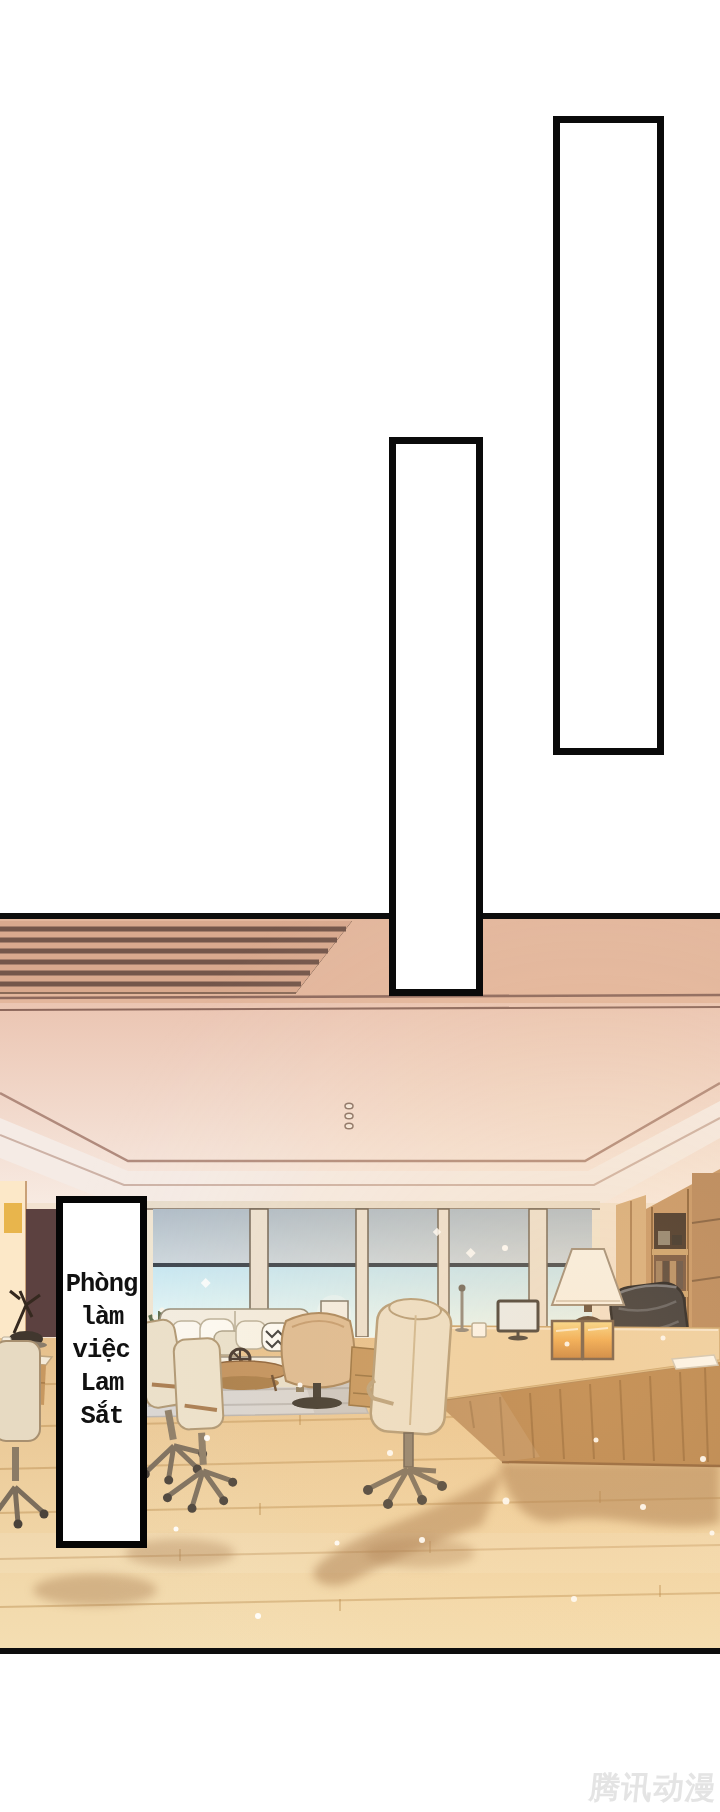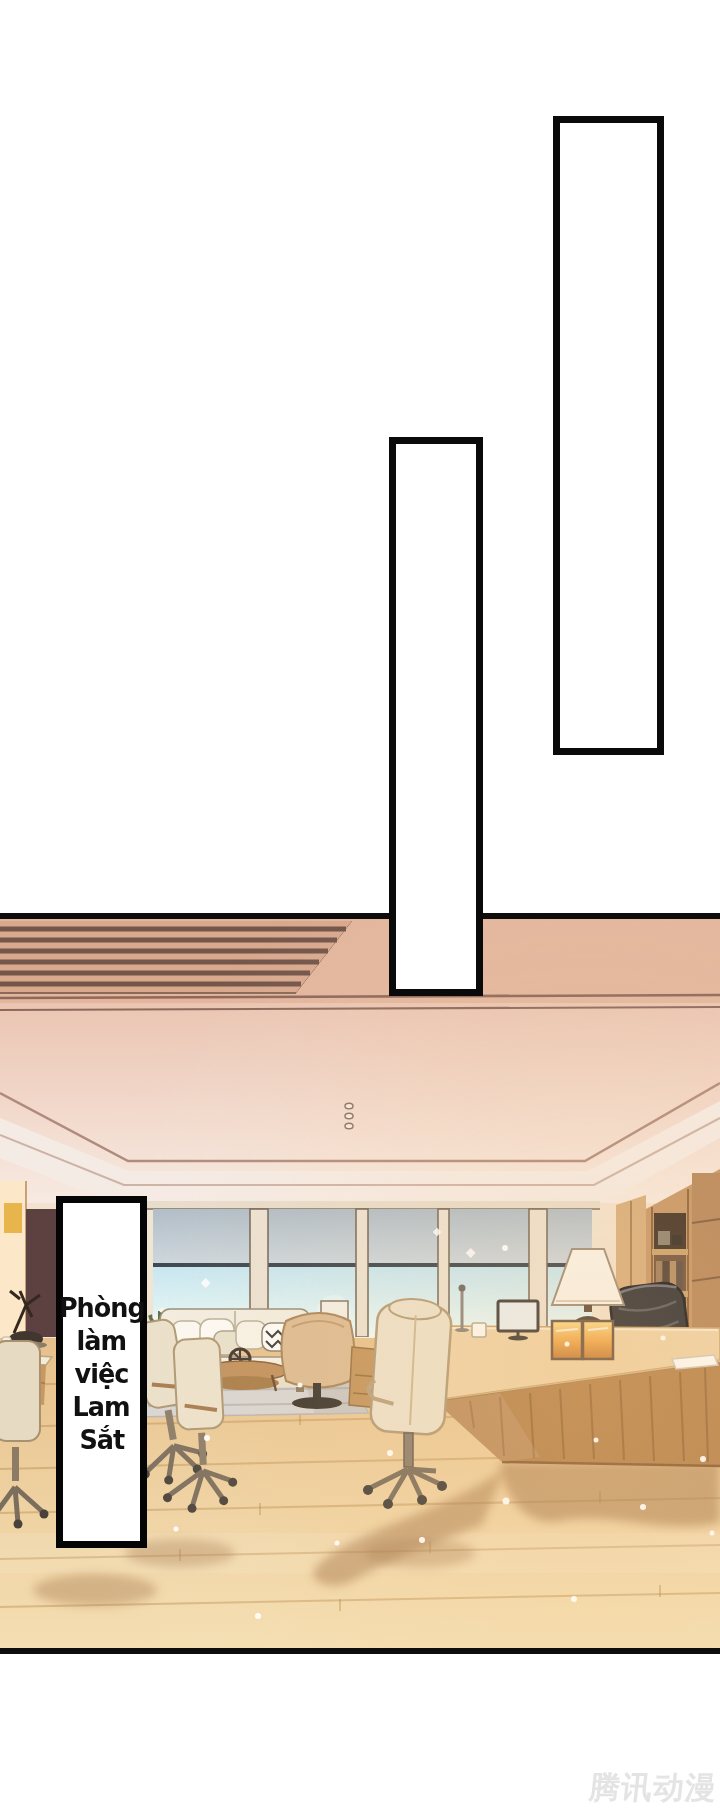--- a/index.html
+++ b/index.html
@@ -4,21 +4,21 @@
 <style>
   html,body{margin:0;padding:0;background:#ffffff;}
   .page{position:relative;width:720px;height:1812px;background:#ffffff;overflow:hidden;
         font-family:"DejaVu Sans",sans-serif;}
   .speech-box{position:absolute;background:#ffffff;border:7px solid #0a0a0a;
         box-sizing:border-box;z-index:3;}
   #box-right{left:553px;top:116px;width:111px;height:639px;}
   #box-mid{left:389px;top:437px;width:94px;height:559px;}
   .caption{position:absolute;left:56px;top:1196px;width:91px;height:352px;background:#ffffff;
         border:7px solid #050505;box-sizing:border-box;z-index:4;
-        display:flex;flex-direction:column;align-items:center;padding-top:92px;gap:7px;}
+        display:flex;flex-direction:column;align-items:center;padding-top:68px;gap:7px;font-family:Liberation Mono, monospace;}
   .caption span{font-weight:bold;font-size:26px;line-height:26px;color:#111;
         letter-spacing:-1px;transform:scaleX(.98);white-space:nowrap;}
   .room{position:absolute;left:0;top:913px;width:720px;height:741px;z-index:1;}
   .room svg{display:block;}
   .watermark{position:absolute;right:3px;top:1767px;z-index:2;font-size:31px;font-weight:bold;
         color:#e4e4e4;letter-spacing:1px;transform:skewX(-6deg);}
 </style>
 </head>
 <body>
 

